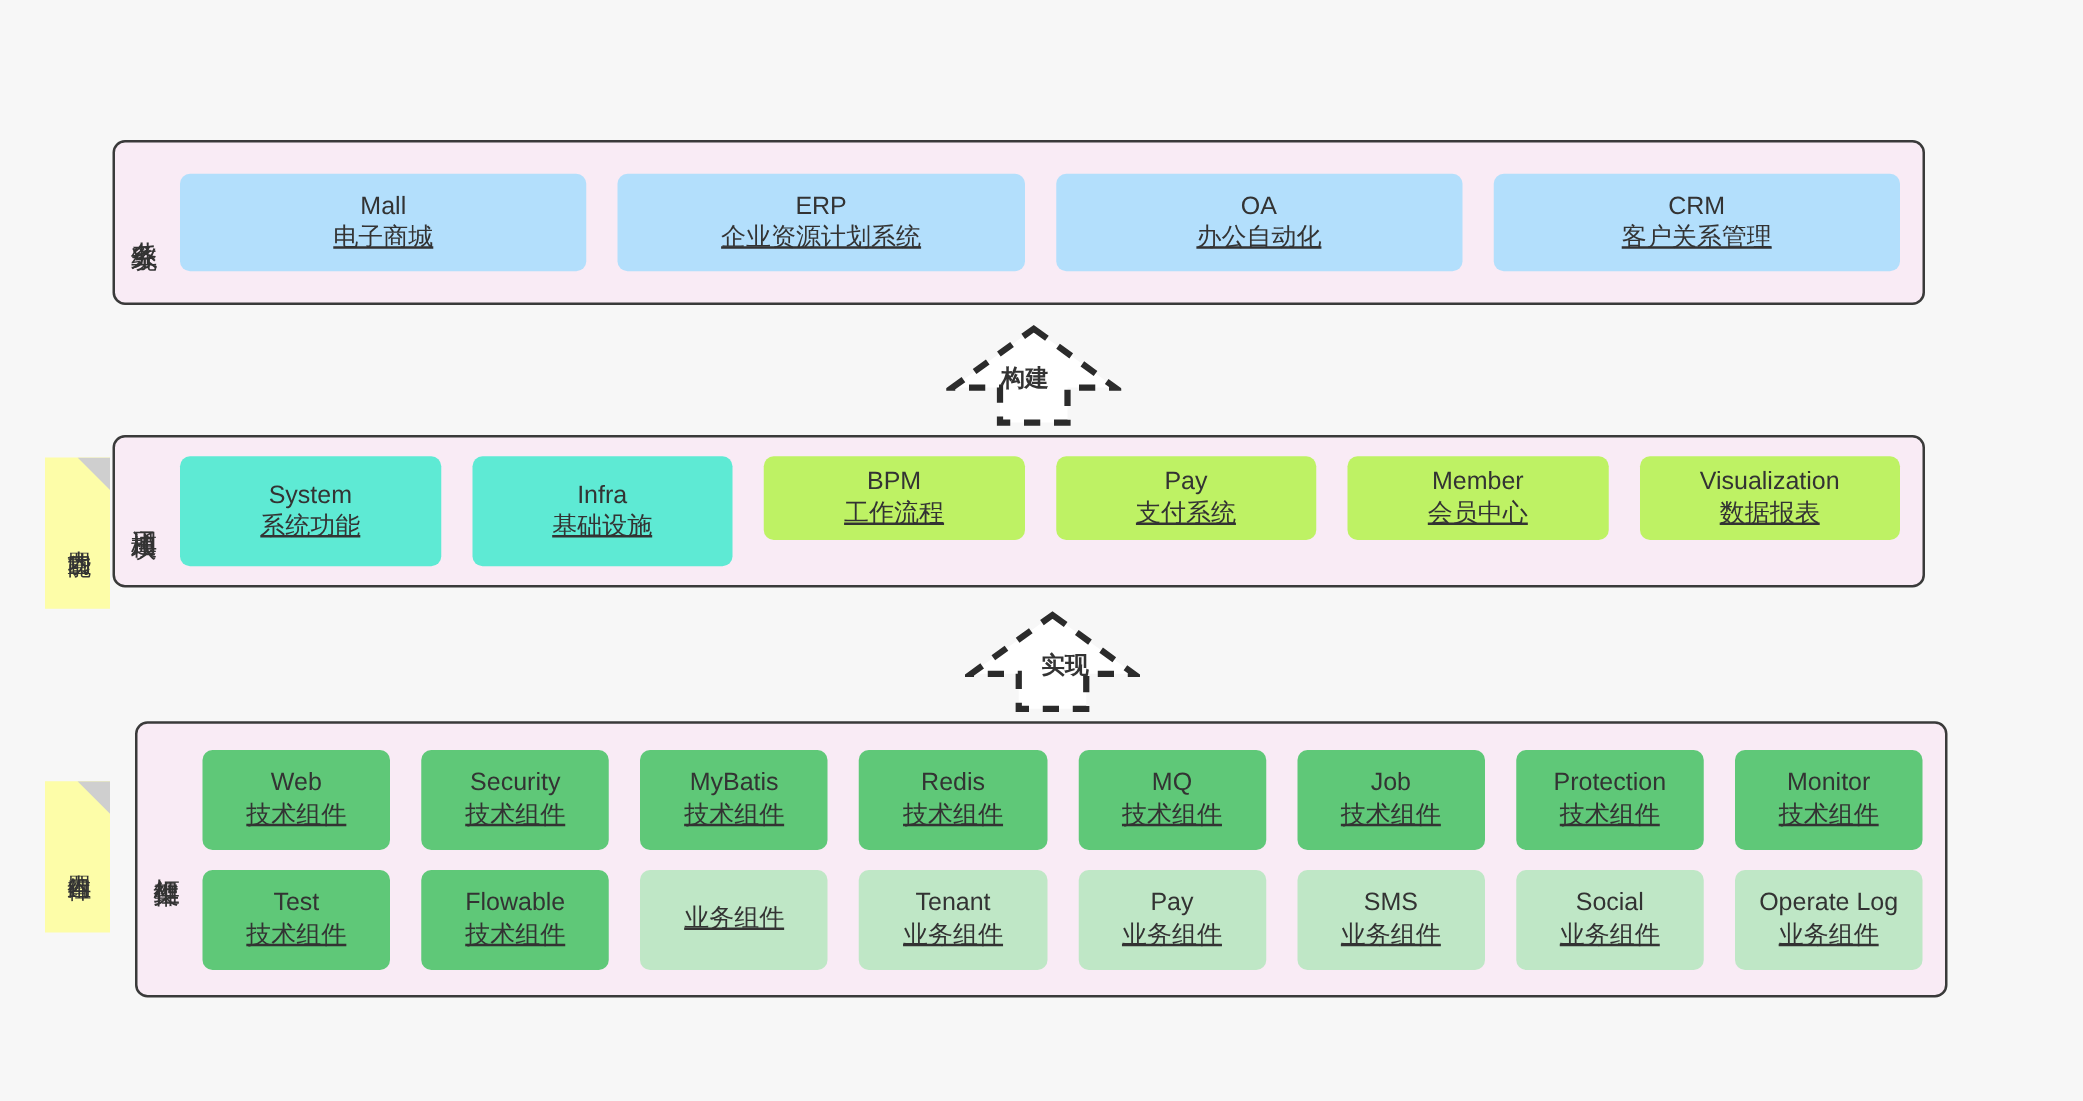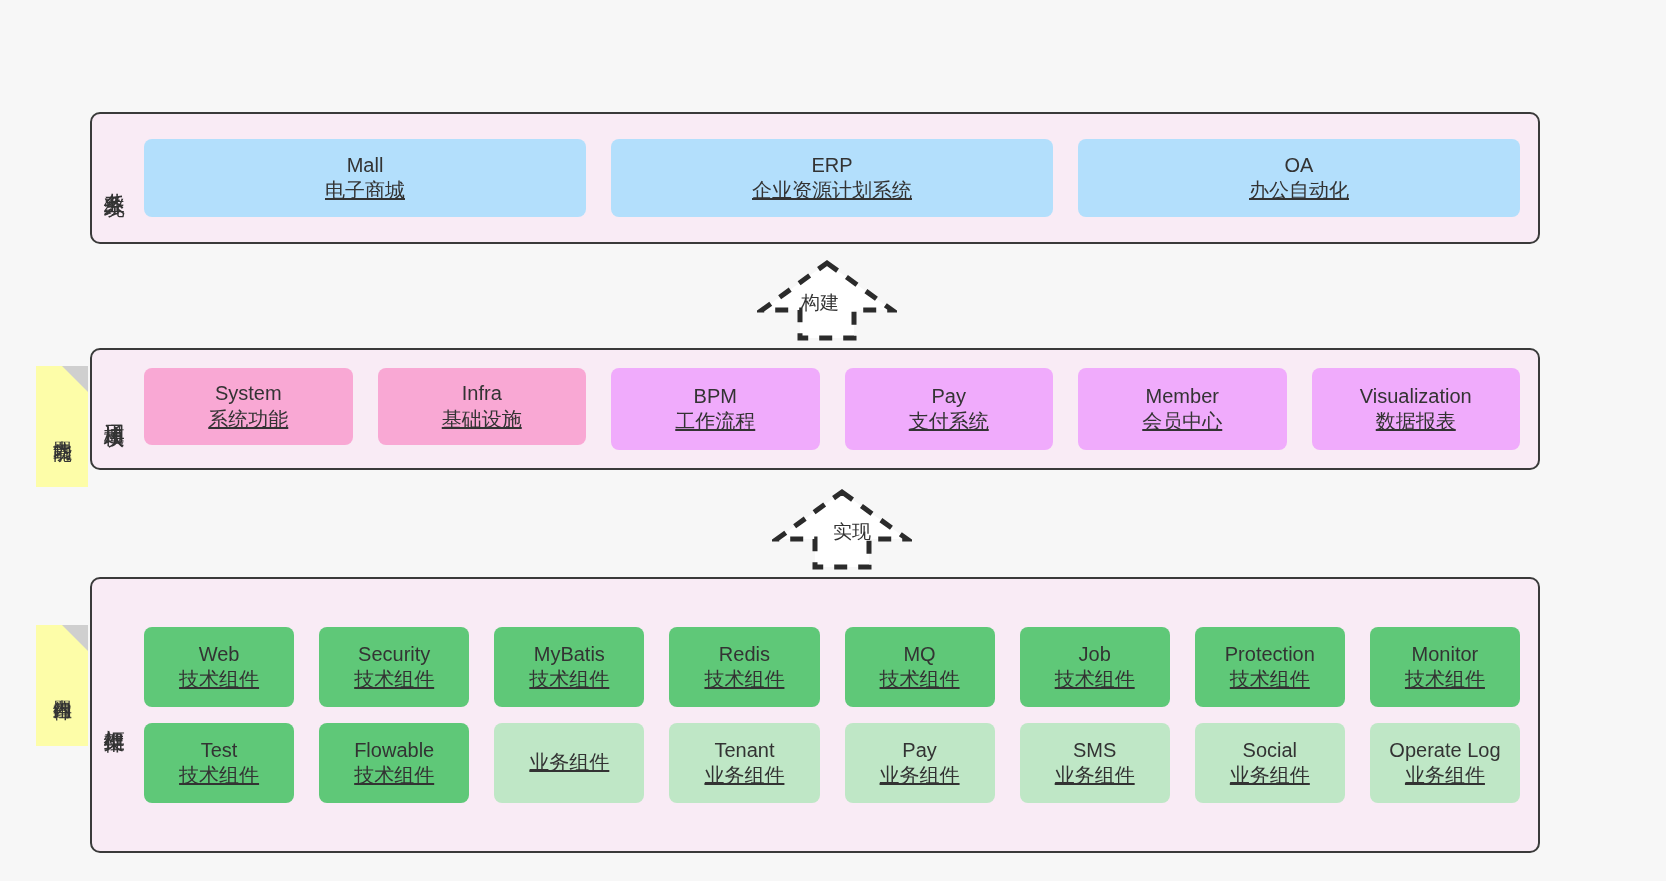--- a/index.html
+++ b/index.html
@@ -79,22 +79,22 @@
     line-height: 1.26;
     color: #333333;
     box-sizing: border-box;
     padding: 6px 4px;
     user-select: none;
   }
   .box .l1 { display: block; }
   .box .l2 { display: block; text-decoration: underline; }
 
   .box-blue        { background: #b3dffc; height: 78px; }
-  .box-red         { background: #f9a8d4; height: 77px; }
-  .box-pink        { background: #f0abfc; height: 82px; }
+  .box-red         { background: #5eead4; height: 88px; }
+  .box-pink        { background: #bef264; height: 67px; }
   .box-green       { background: #5fc878; height: 80px; }
   .box-lightgreen  { background: #bfe7c6; height: 80px; }
 
   
   .note {
     position: absolute;
     background: #fdfda8;
     box-sizing: border-box;
     display: flex;
     align-items: center;
@@ -114,20 +114,21 @@
     right: 0;
     width: 0;
     height: 0;
     border-left: 26px solid transparent;
     border-top: 26px solid #cfcfcf;
   }
 
   
   .arrow {
     position: absolute;
+    font-weight: bold;
   }
   .arrow svg { display: block; }
   .arrow-label {
     position: absolute;
     font-size: 19px;
     color: #333333;
     white-space: nowrap;
     user-select: none;
     background: transparent;
   }
@@ -145,20 +146,24 @@
           <span class="l1">Mall</span>
           <span class="l2">电子商城</span>
         </div>
         <div class="box box-blue">
           <span class="l1">ERP</span>
           <span class="l2">企业资源计划系统</span>
         </div>
         <div class="box box-blue">
           <span class="l1">OA</span>
           <span class="l2">办公自动化</span>
+        </div>
+        <div class="box box-blue">
+          <span class="l1">CRM</span>
+          <span class="l2">客户关系管理</span>
         </div>
       </div>
     </div>
   </div>
 
   <div class="arrow" style="left:757px; top:258px;">
     <svg width="140" height="84" viewBox="0 0 140 84">
       <path d="M 70 5 L 135 52 L 97 52 L 97 80 L 43 80 L 43 52 L 5 52 Z" fill="#ffffff" stroke="#2b2b2b" stroke-width="5" stroke-dasharray="13 11" stroke-linejoin="miter"></path>
     </svg>
     <span class="arrow-label" style="left:44px; top:32px;">构建</span>
@@ -206,21 +211,21 @@
       <path d="M 70 5 L 135 52 L 97 52 L 97 80 L 43 80 L 43 52 L 5 52 Z" fill="#ffffff" stroke="#2b2b2b" stroke-width="5" stroke-dasharray="13 11" stroke-linejoin="miter"></path>
     </svg>
     <span class="arrow-label" style="left:44px; top:32px;margin-left:17px;">实现</span>
   </div>
 
   <div class="note" style="left:36px; top:625px; width:52px; height:121px;">
     <span class="fold"></span>
     <span>内置组件</span>
   </div>
 
-  <div class="layer" id="layer-framework" style="left:90px; top:577px; width:1450px; height:276px;">
+  <div class="layer" id="layer-framework" style="left:108px; top:577px; width:1450px; height:221px;">
     <div class="layer-title">框架组件</div>
     <div class="layer-body">
 
       <div class="row">
         <div class="box box-green">
           <span class="l1">Web</span>
           <span class="l2">技术组件</span>
         </div>
         <div class="box box-green">
           <span class="l1">Security</span>

